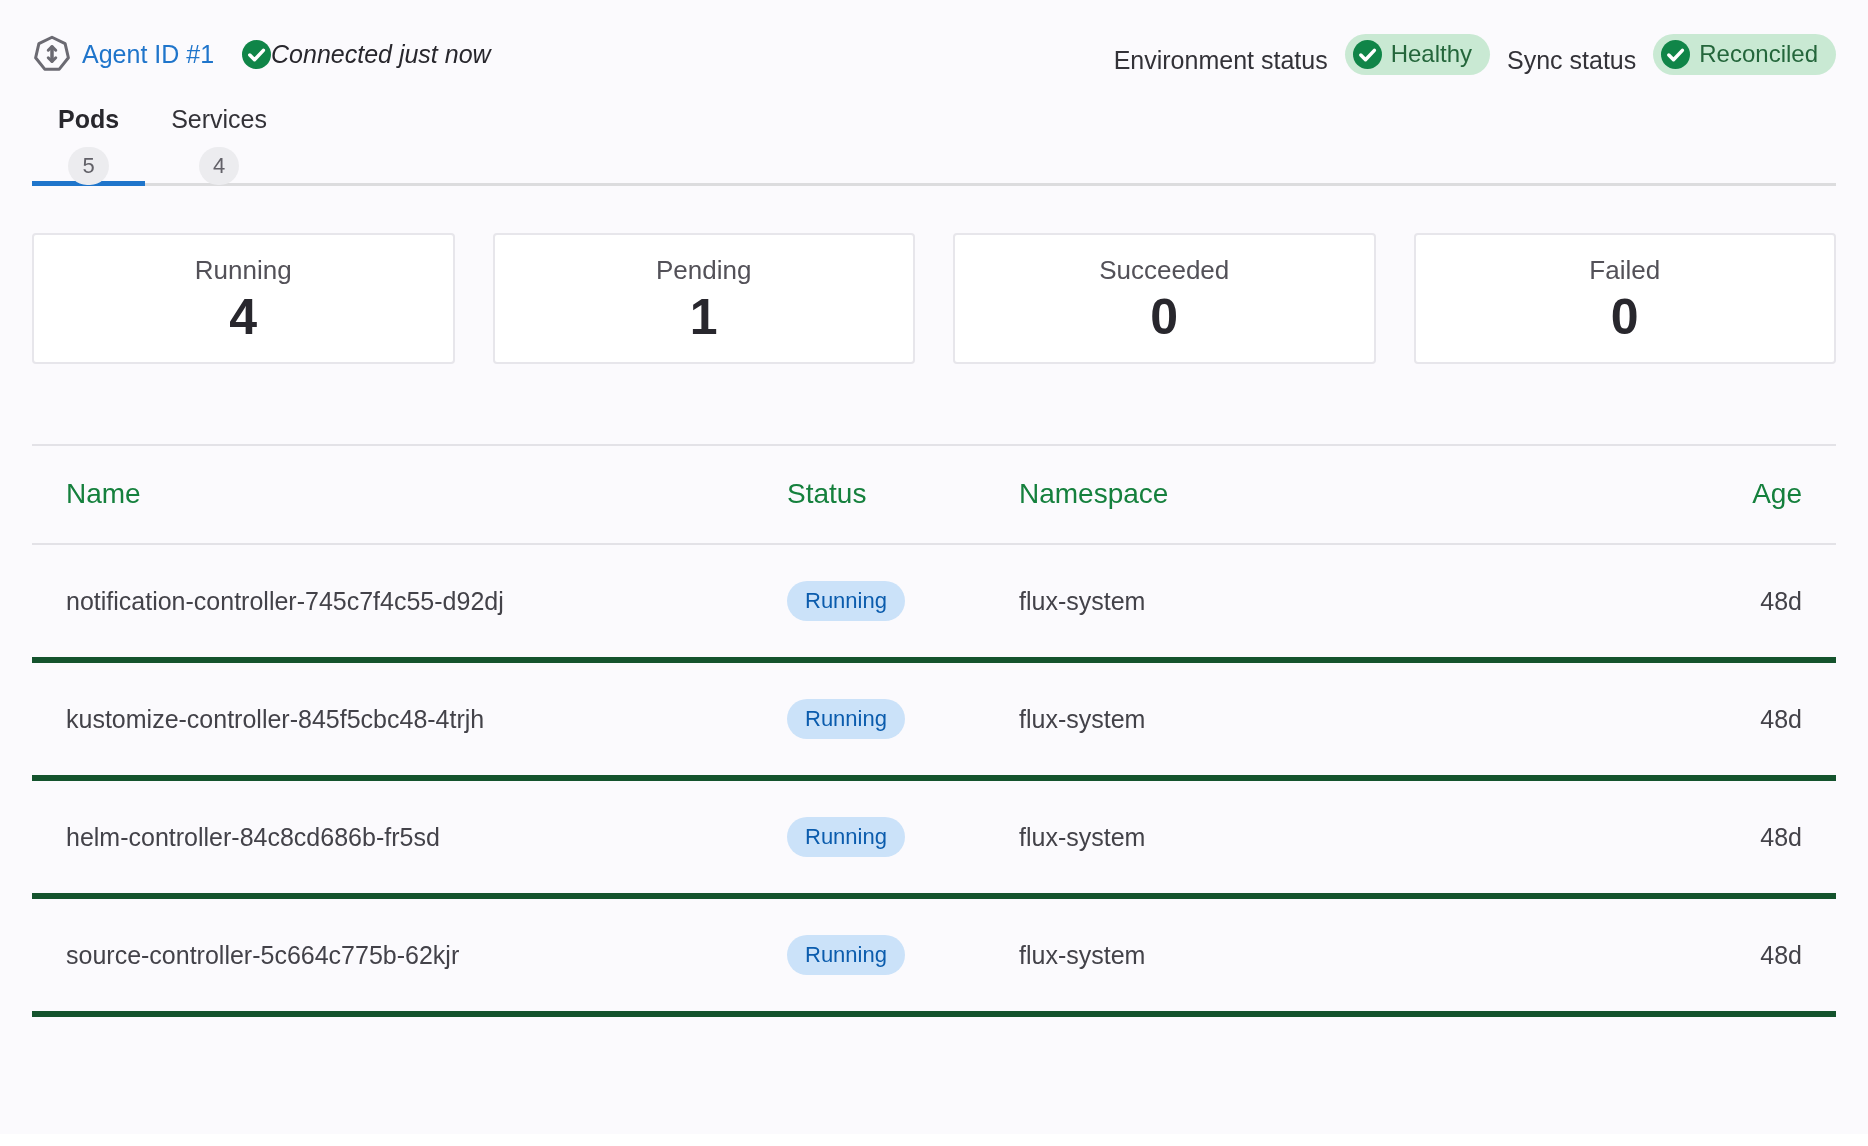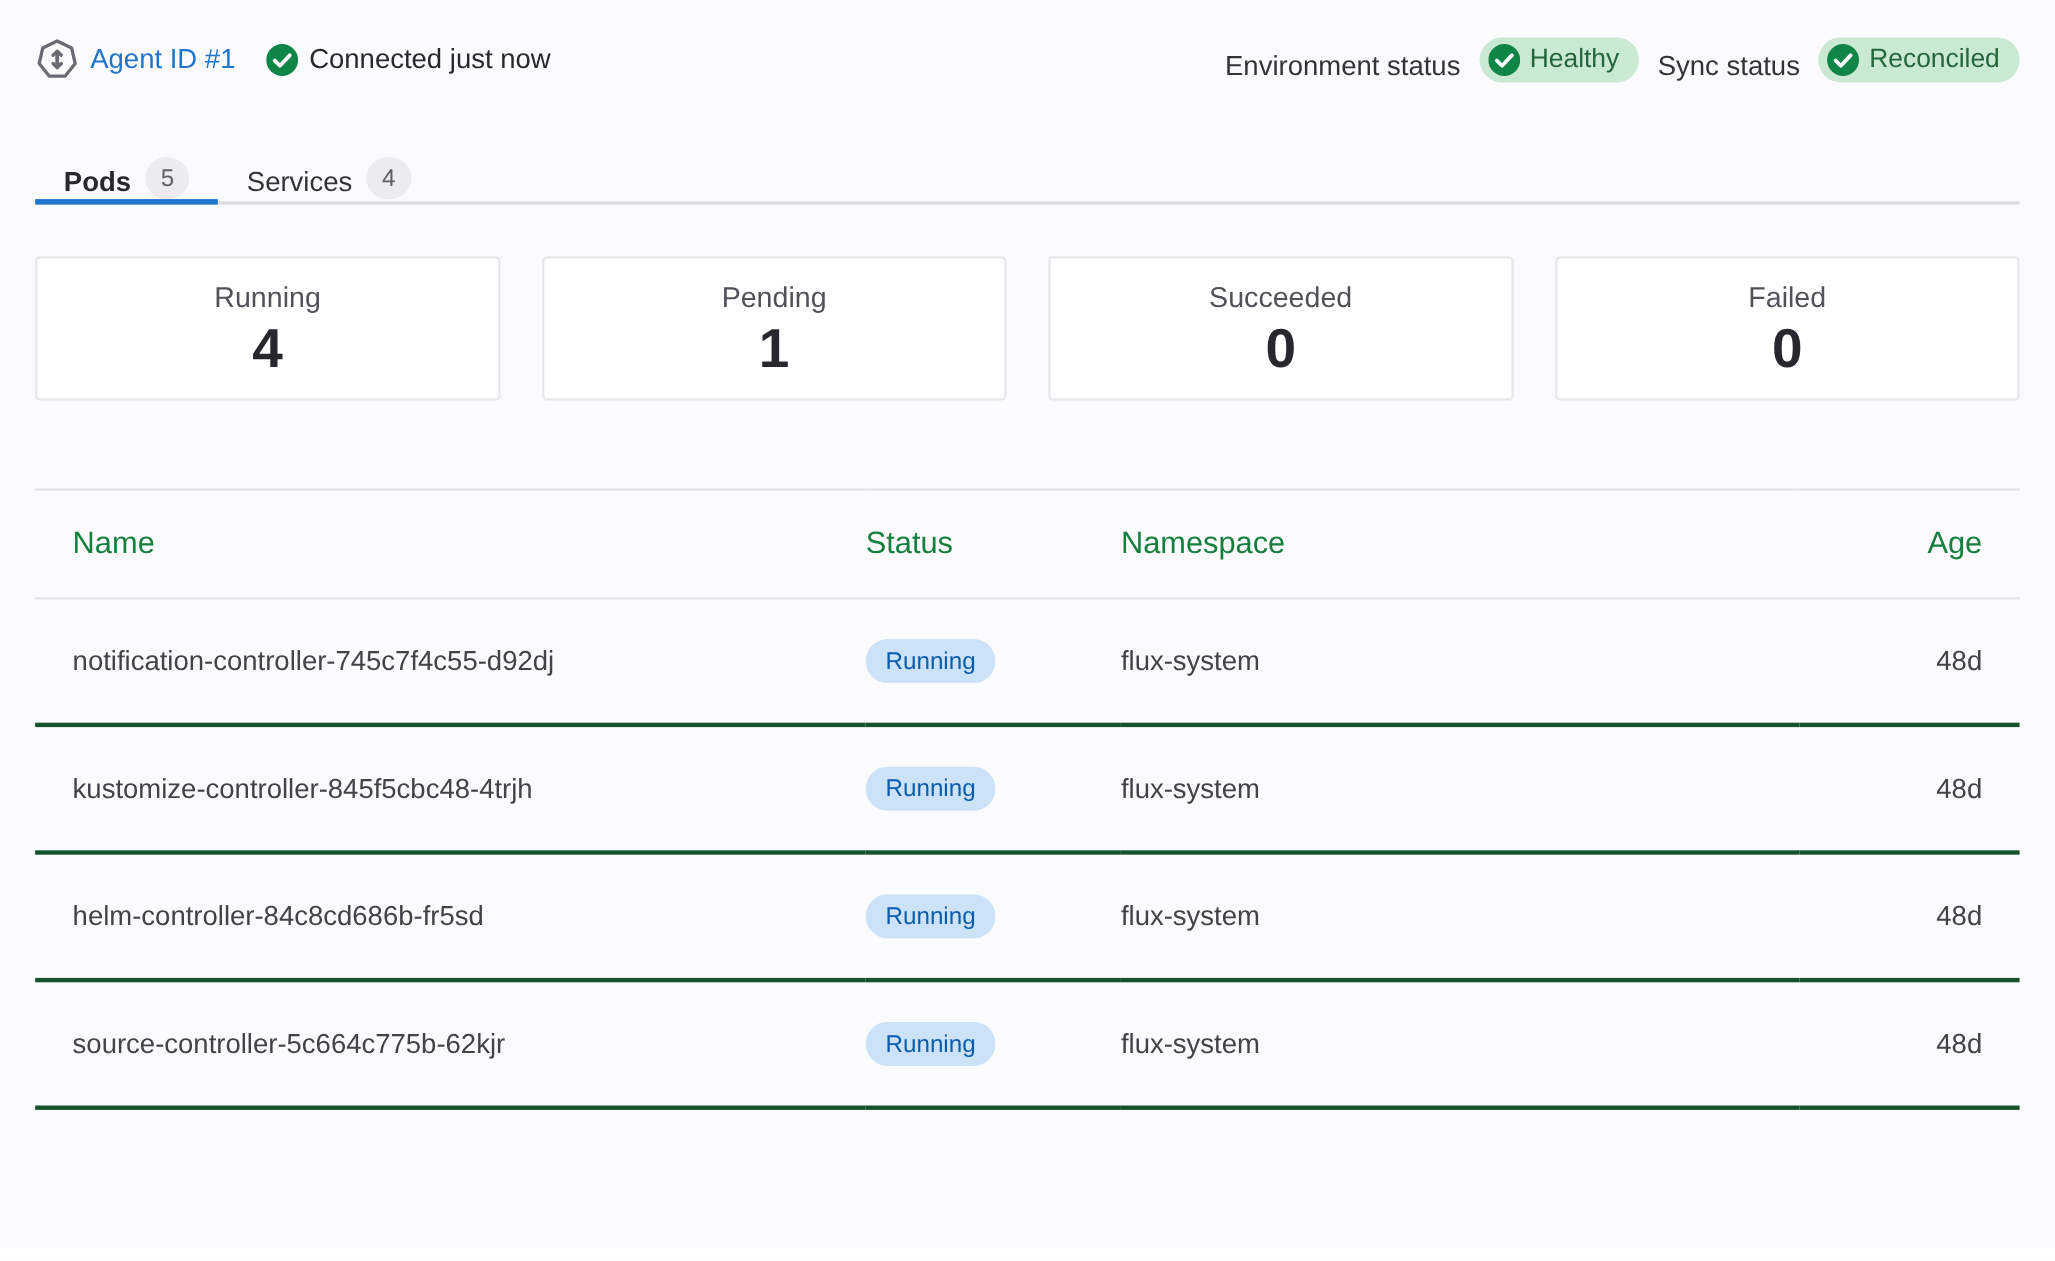--- a/index.html
+++ b/index.html
@@ -12,43 +12,43 @@
     display: flex; justify-content: space-between; align-items: center;
     padding: 30px 32px 0 32px; height: 78px; gap: 12px;
   }
   .topbar-left { display: flex; align-items: center; }
   .agent-icon { width: 40px; height: 40px; flex: 0 0 auto; }
   .agent-link {
     margin-left: 10px; font-size: 25px; color: #1f75cb; text-decoration: none; cursor: pointer;
   }
   .conn-check { margin-left: 28px; }
   .check-circle { display: block; }
-  .conn-text { margin-left: 10px; font-size: 25px; color: #28272d; }
+  .conn-text { margin-left: 0; font-size: 25px; color: #28272d; font-style: italic; }
 
   .topbar-right { display: flex; align-items: flex-end; gap: 17px; }
   .status-label { font-size: 25px; color: #333238; }
   .badge-success {
     display: inline-flex; align-items: center; gap: 9px;
     background: #c9e9d3; color: #24663b;
     border-radius: 100px; padding: 6px 18px 6px 8px;
     font-size: 24px; line-height: 1.2;
   }
 
   
   .tabs {
     display: flex; align-items: stretch;
     margin: 27px 32px 0 32px;
     border-bottom: 3px solid #dcdcde;
   }
   .tab {
-    display: flex; align-items: flex-end; gap: 13px;
+    display: flex; align-items: center; gap: 13px;
     height: 81px; padding: 0 26px;
     margin-bottom: -3px;
     border-bottom: 5px solid transparent;
-    cursor: pointer; font-size: 25px; color: #333238;
+    cursor: pointer; font-size: 25px; color: #333238; flex-direction: column;
   }
   .tab.active { border-bottom-color: #1f75cb; color: #28272d; }
   .tab.active .tab-label { font-weight: 700; }
   .tab-count {
     background: #ececef; color: #626168;
     font-size: 22px; line-height: 1;
     padding: 8px 14px; border-radius: 100px;
   }
 
   
@@ -67,21 +67,21 @@
   table { width: 100%; border-collapse: collapse; table-layout: fixed; border-top: 2px solid #e3e2e7; }
   col.c-name { width: 755px; }
   col.c-status { width: 232px; }
   col.c-namespace { width: 617px; }
   th {
     text-align: left; font-size: 28px; font-weight: 400; color: #15803d;
     padding: 32px 0 33px 0; border-bottom: 2px solid #e3e2e7;
   }
   td {
     font-size: 25px; color: #434249;
-    padding: 36px 0; border-bottom: 4px solid #14532d;
+    padding: 36px 0; border-bottom: 6px solid #14532d;
   }
   th.cell-name, td.cell-name { padding-left: 34px; }
   th.cell-age, td.cell-age { text-align: right; padding-right: 34px; }
   td.cell-name { overflow: hidden; white-space: nowrap; text-overflow: ellipsis; }
 
   .badge-pill {
     display: inline-block; font-size: 22px; line-height: 1;
     padding: 9px 18px; border-radius: 100px;
   }
   .badge-info { background: #cbe2f9; color: #0b5cad; }

